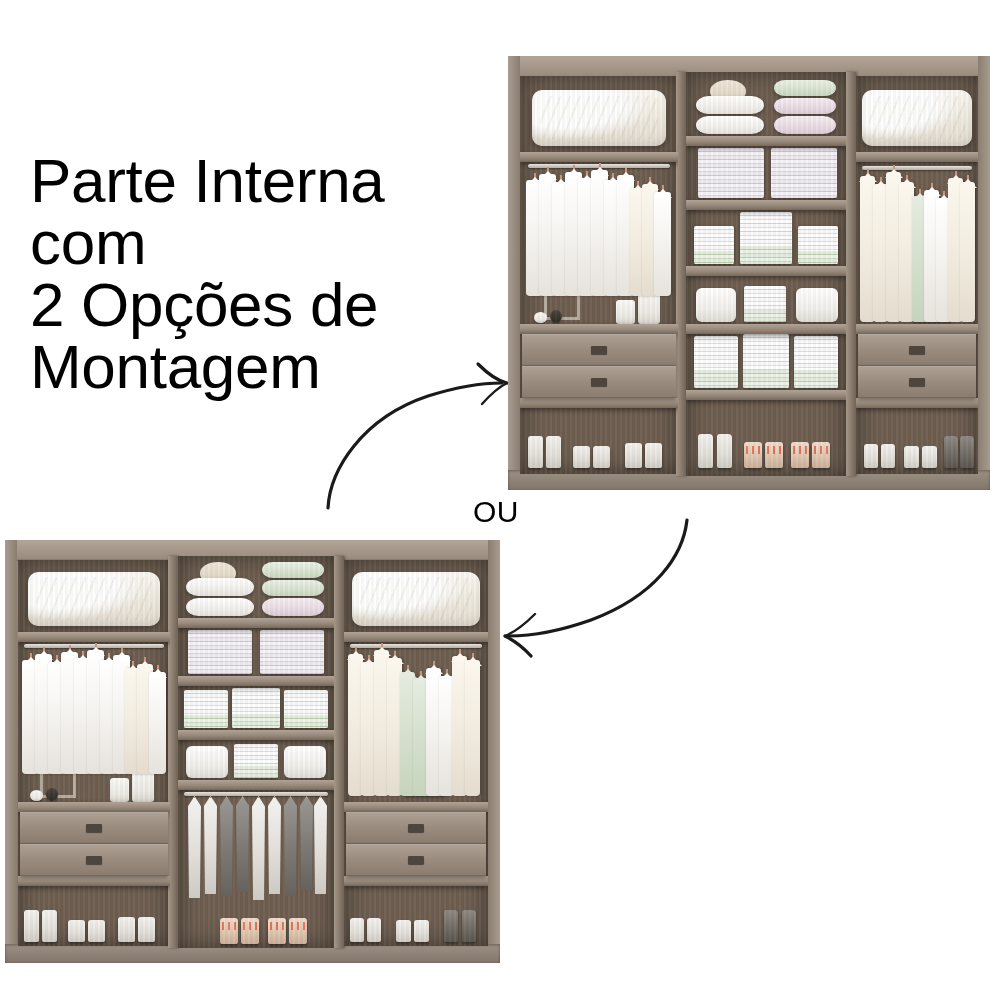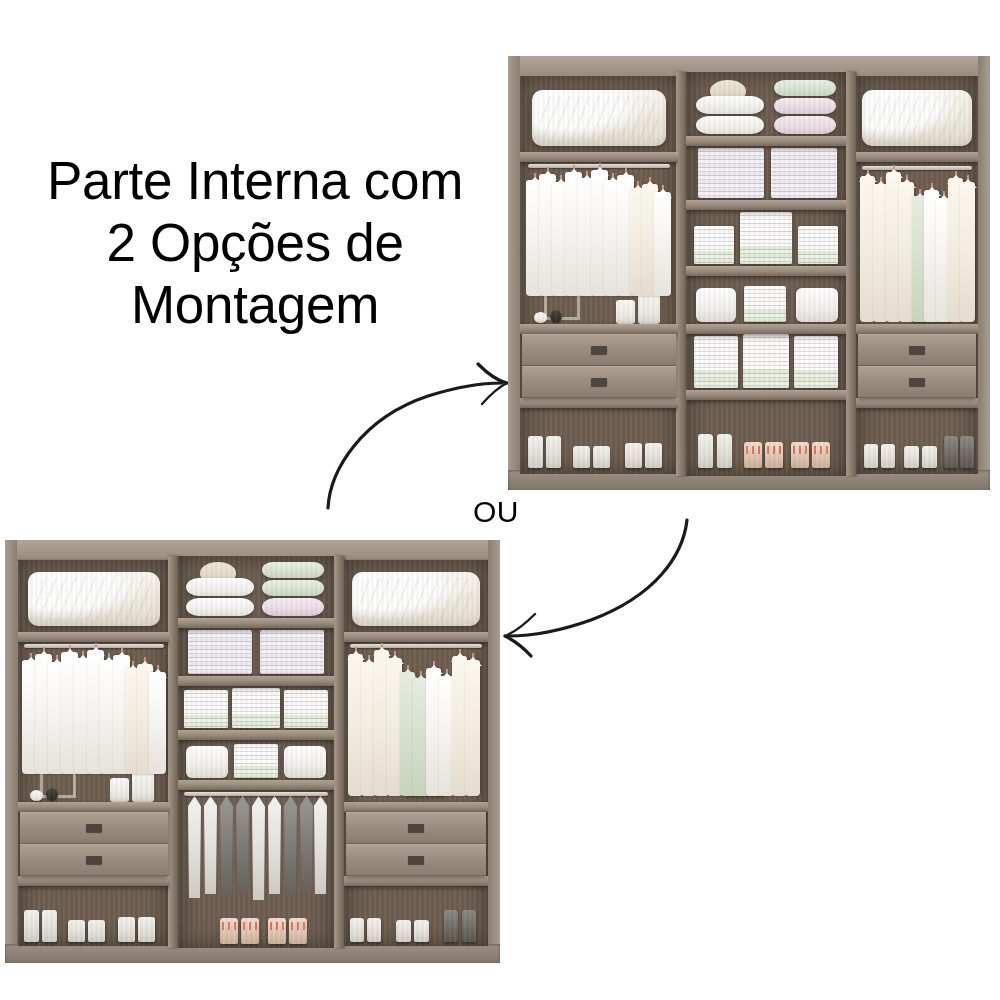--- a/index.html
+++ b/index.html
@@ -17,23 +17,23 @@
     height: 1000px;
     background: #ffffff;
   }
 
   
   .headline {
     position: absolute;
     left: 30px;
     top: 150px;
     width: 450px;
-    text-align: center;
+    text-align: left;
     color: #000000;
-    font-size: 53px;
+    font-size: 62px;
     line-height: 62px;
     font-weight: 400;
     letter-spacing: -0.3px;
     white-space: pre-line;
   }
 
   
   .ou-label {
     position: absolute;
     left: 473px;

